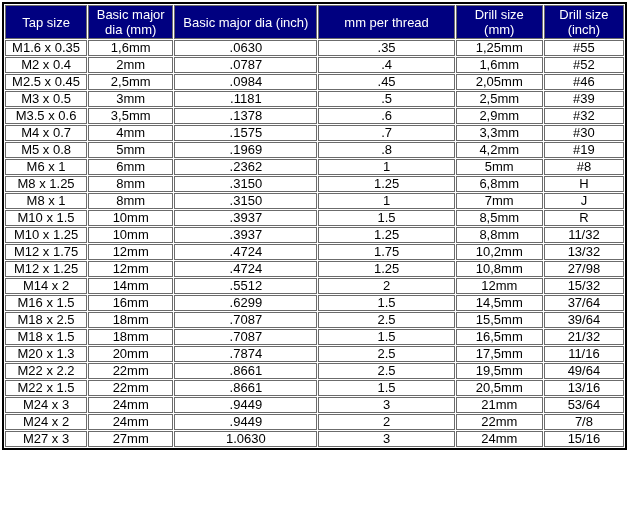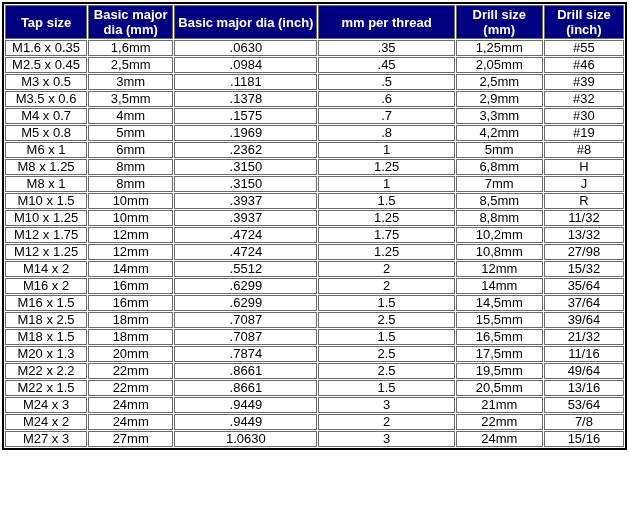--- a/index.html
+++ b/index.html
@@ -29,21 +29,21 @@
     border: 1px solid var(--cell-border, #6b6b6b);
     text-align: center;
     vertical-align: middle;
     padding: 0;
     overflow: hidden;
   }
   table.size-chart th {
     background: var(--header-bg, #000080);
     color: var(--header-text, #ffffff);
     font-size: 13px;
-    font-weight: bold;
+    font-weight: normal;
     line-height: 15px;
     height: 34px;
     padding: 1px 2px;
     text-align: center;
   }
   table.size-chart td {
     color: var(--cell-text, #000000);
     font-size: 13px;
     line-height: 14px;
     height: 16px;
@@ -82,20 +82,28 @@
     <tbody>
         <tr>
           <td>M1.6 x 0.35</td>
           <td>1,6mm</td>
           <td>.0630</td>
           <td>.35</td>
           <td>1,25mm</td>
           <td>#55</td>
         </tr>
         <tr>
+          <td>M2 x 0.4</td>
+          <td>2mm</td>
+          <td>.0787</td>
+          <td>.4</td>
+          <td>1,6mm</td>
+          <td>#52</td>
+        </tr>
+        <tr>
           <td>M2.5 x 0.45</td>
           <td>2,5mm</td>
           <td>.0984</td>
           <td>.45</td>
           <td>2,05mm</td>
           <td>#46</td>
         </tr>
         <tr>
           <td>M3 x 0.5</td>
           <td>3mm</td>
@@ -186,28 +194,20 @@
         </tr>
         <tr>
           <td>M14 x 2</td>
           <td>14mm</td>
           <td>.5512</td>
           <td>2</td>
           <td>12mm</td>
           <td>15/32</td>
         </tr>
         <tr>
-          <td>M16 x 2</td>
-          <td>16mm</td>
-          <td>.6299</td>
-          <td>2</td>
-          <td>14mm</td>
-          <td>35/64</td>
-        </tr>
-        <tr>
           <td>M16 x 1.5</td>
           <td>16mm</td>
           <td>.6299</td>
           <td>1.5</td>
           <td>14,5mm</td>
           <td>37/64</td>
         </tr>
         <tr>
           <td>M18 x 2.5</td>
           <td>18mm</td>

